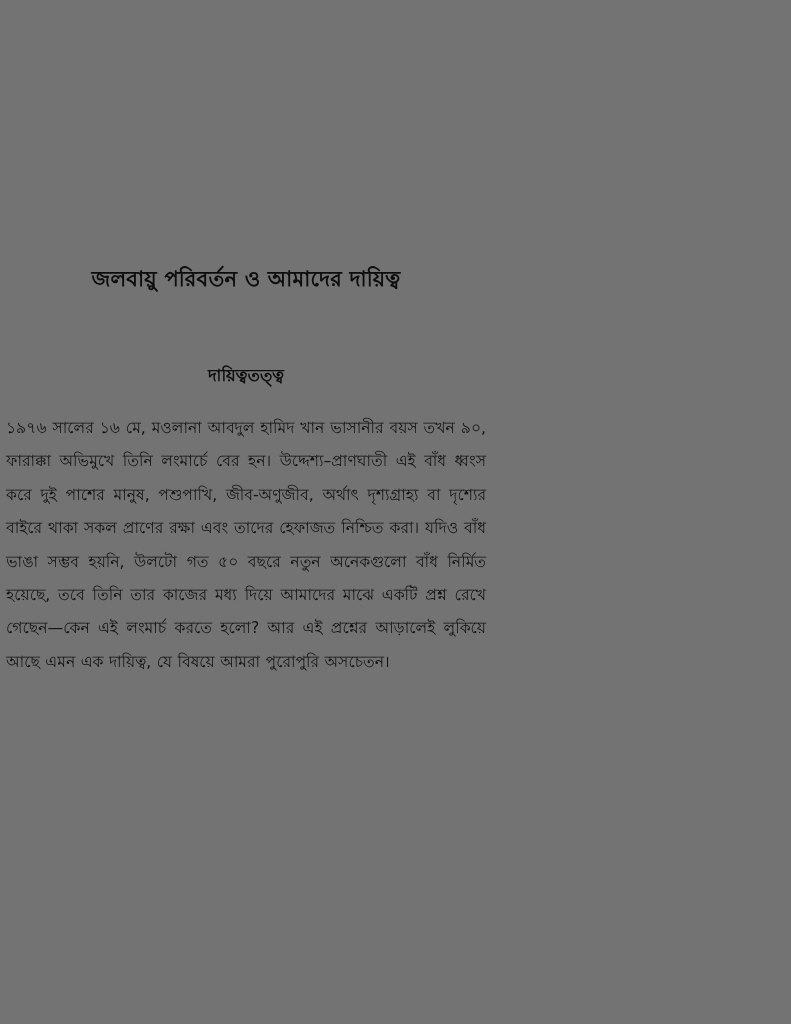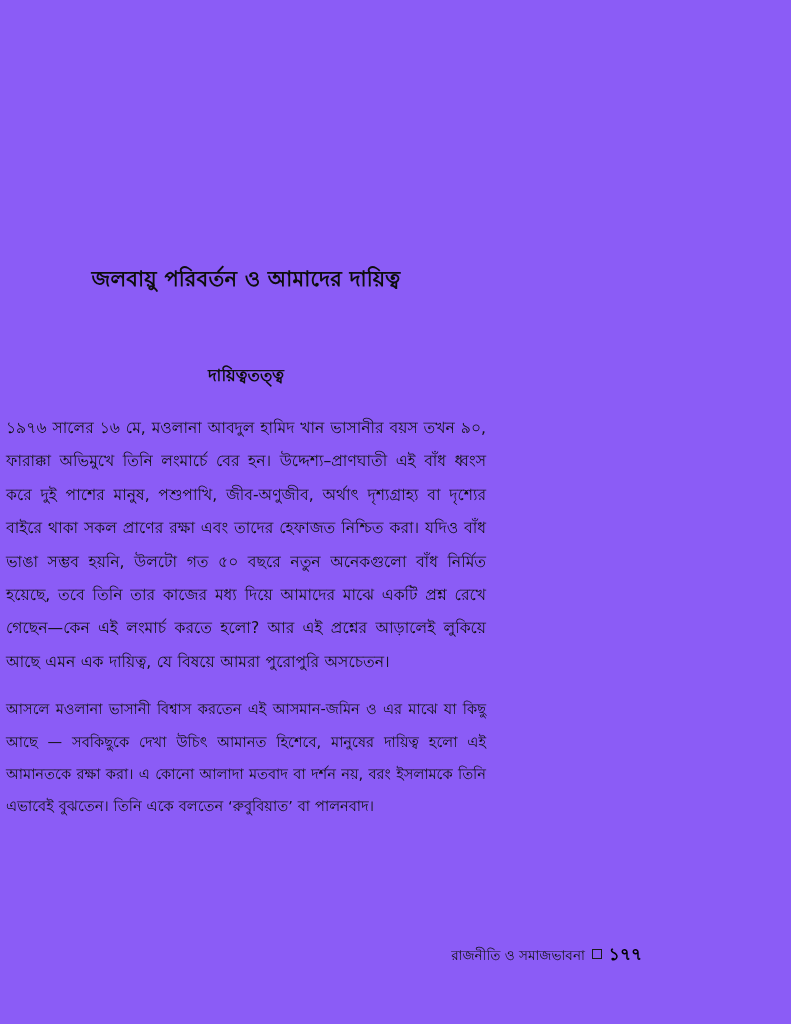--- a/index.html
+++ b/index.html
@@ -11,21 +11,21 @@
   body {
     font-family: "Liberation Serif", "DejaVu Serif", serif;
     color: #111111;
     -webkit-font-smoothing: antialiased;
   }
   .page {
     position: relative;
     width: 791px;
     height: 1024px;
     margin: 0 auto;
-    background: #8b5cf6;
+    background: #737373;
     overflow: hidden;
     box-sizing: border-box;
   }
   .chapter-title {
     margin: 0;
     padding: 0;
     font-family: "DejaVu Sans", "Liberation Sans", sans-serif;
     font-size: 21px;
     font-weight: 600;
     line-height: 1.3;
@@ -114,22 +114,16 @@
 <body>
 
 <div class="page">
 
   <h1 class="chapter-title">জলবায়ু পরিবর্তন ও আমাদের দায়িত্ব</h1>
 
   <h2 class="section-heading">দায়িত্বতত্ত্ব</h2>
 
   <div class="body-block">
     <p class="para para-1">১৯৭৬ সালের ১৬ মে, মওলানা আবদুল হামিদ খান ভাসানীর বয়স তখন ৯০, ফারাক্কা অভিমুখে তিনি লংমার্চে বের হন। উদ্দেশ্য–প্রাণঘাতী এই বাঁধ ধ্বংস করে দুই পাশের মানুষ, পশুপাখি, জীব-অণুজীব, অর্থাৎ দৃশ্যগ্রাহ্য বা দৃশ্যের বাইরে থাকা সকল প্রাণের রক্ষা এবং তাদের হেফাজত নিশ্চিত করা। যদিও বাঁধ ভাঙা সম্ভব হয়নি, উলটো গত ৫০ বছরে নতুন অনেকগুলো বাঁধ নির্মিত হয়েছে, তবে তিনি তার কাজের মধ্য দিয়ে আমাদের মাঝে একটি প্রশ্ন রেখে গেছেন—কেন এই লংমার্চ করতে হলো? আর এই প্রশ্নের আড়ালেই লুকিয়ে আছে এমন এক দায়িত্ব, যে বিষয়ে আমরা পুরোপুরি অসচেতন।</p>
-    <p class="para para-2">আসলে মওলানা ভাসানী বিশ্বাস করতেন এই আসমান-জমিন ও এর মাঝে যা কিছু আছে — সবকিছুকে দেখা উচিৎ আমানত হিশেবে, মানুষের দায়িত্ব হলো এই আমানতকে রক্ষা করা। এ কোনো আলাদা মতবাদ বা দর্শন নয়, বরং ইসলামকে তিনি এভাবেই বুঝতেন। তিনি একে বলতেন ‘রুবুবিয়াত’ বা পালনবাদ।</p>
   </div>
 
-  <div class="footer">
-    <span class="footer-label">রাজনীতি ও সমাজভাবনা</span>
-    <span class="footer-sep"></span>
-    <span class="footer-page">১৭৭</span>
-  </div>
 
 </div>
 
 </body></html>

